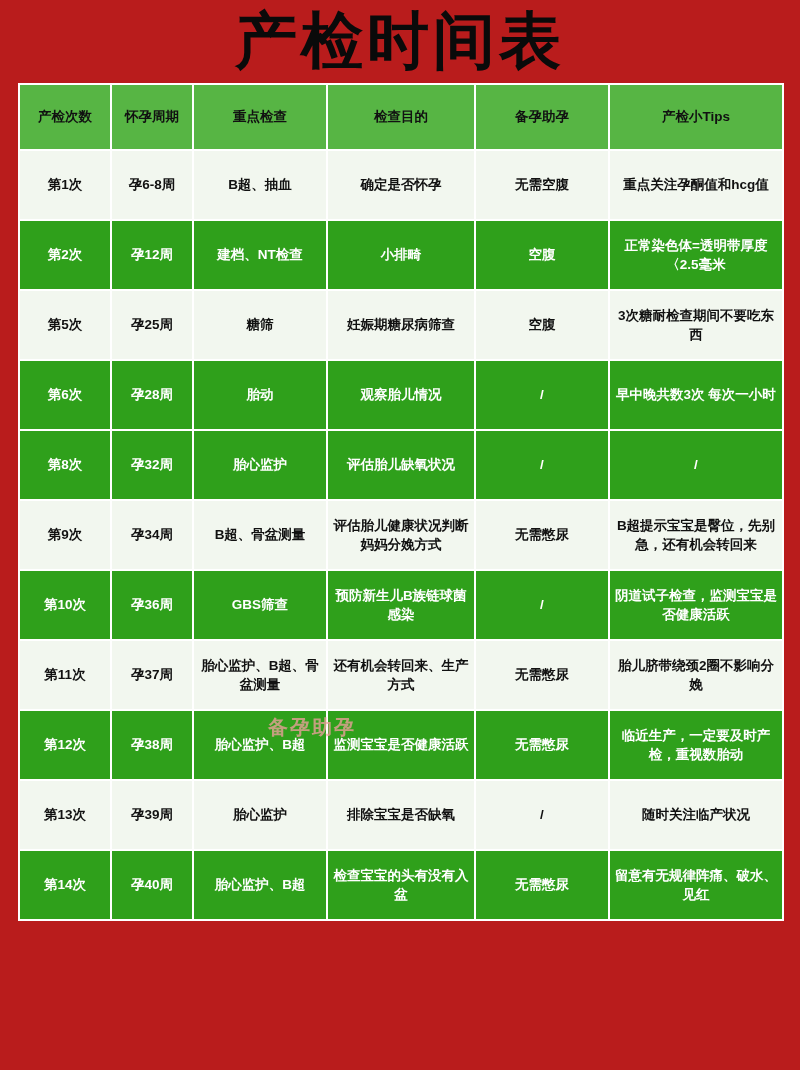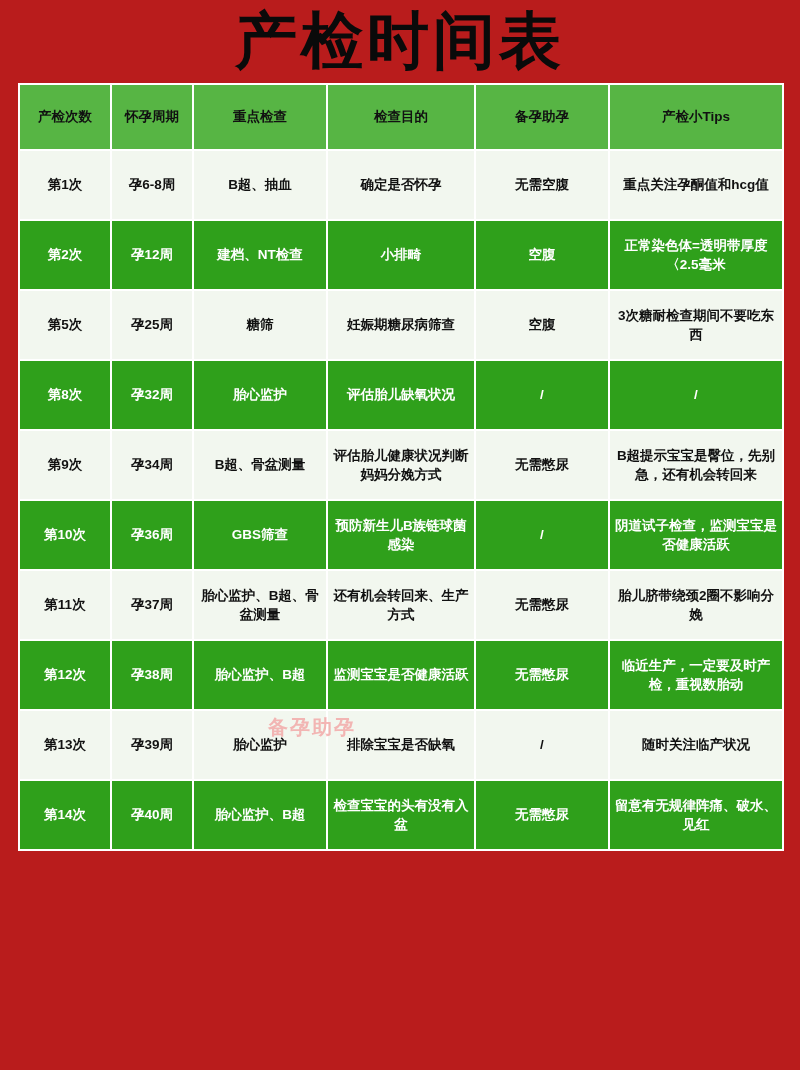--- a/index.html
+++ b/index.html
@@ -132,20 +132,28 @@
         </tr>
         <tr class="light">
           <td>第5次</td>
           <td>孕25周</td>
           <td>糖筛</td>
           <td>妊娠期糖尿病筛查</td>
           <td>空腹</td>
           <td>3次糖耐检查期间不要吃东西</td>
         </tr>
         <tr class="dark">
+          <td>第6次</td>
+          <td>孕28周</td>
+          <td>胎动</td>
+          <td>观察胎儿情况</td>
+          <td>/</td>
+          <td>早中晚共数3次 每次一小时</td>
+        </tr>
+        <tr class="dark">
           <td>第8次</td>
           <td>孕32周</td>
           <td>胎心监护</td>
           <td>评估胎儿缺氧状况</td>
           <td>/</td>
           <td>/</td>
         </tr>
         <tr class="light">
           <td>第9次</td>
           <td>孕34周</td>

